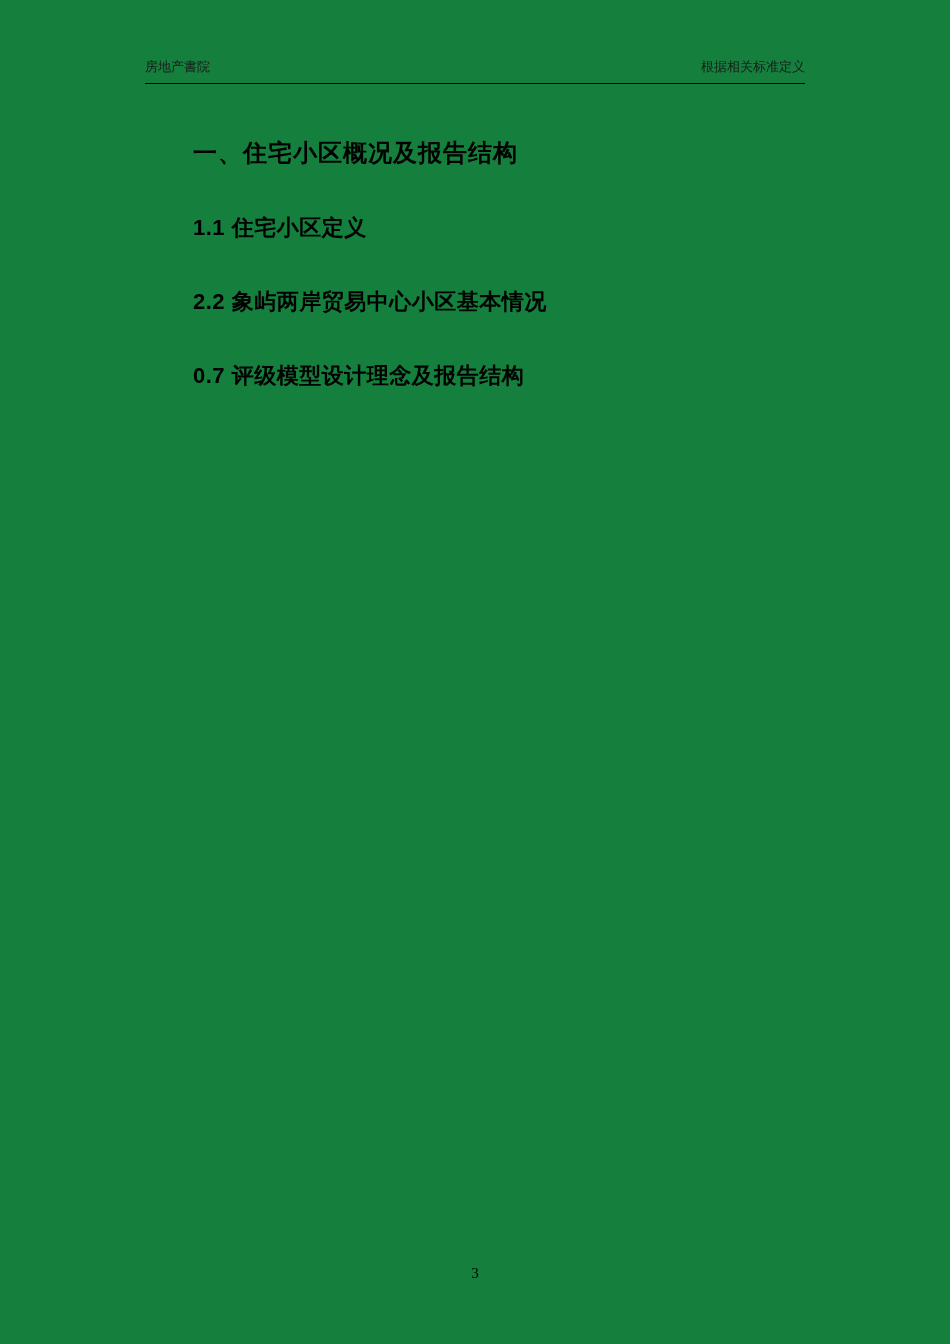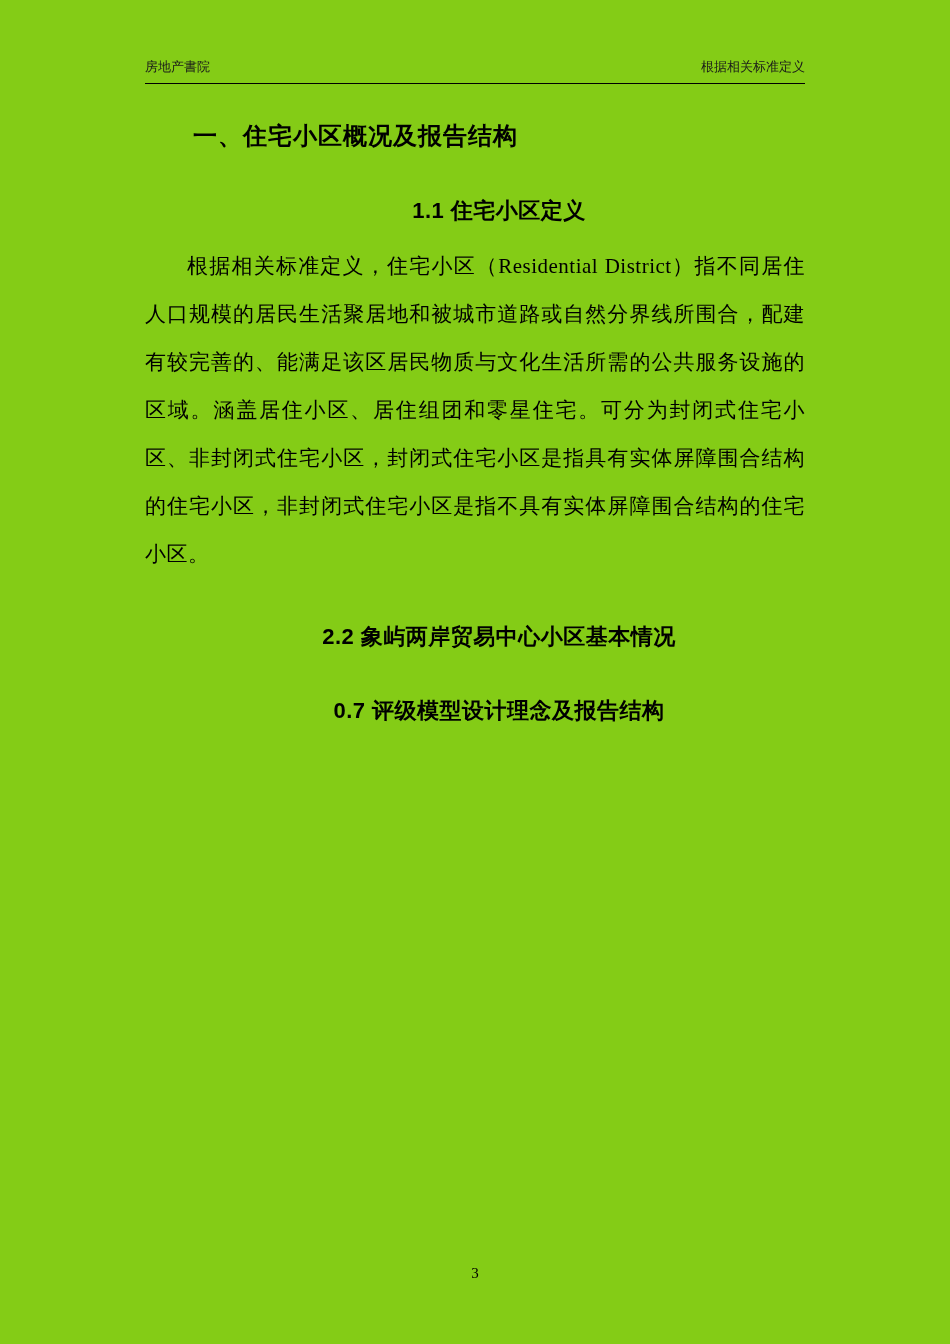--- a/index.html
+++ b/index.html
@@ -7,49 +7,48 @@
   body {
     width: 950px;
     height: 1344px;
     font-family: "Liberation Serif", "DejaVu Serif", serif;
     color: #000;
   }
   .page {
     position: relative;
     width: 950px;
     height: 1344px;
-    background: #84cc16;
+    background: #15803d;
     padding: 58px 145px 0 145px;
   }
   .doc-header {
     display: flex;
     justify-content: space-between;
     align-items: flex-end;
     font-size: 13px;
     font-family: "Liberation Sans", "DejaVu Sans", sans-serif;
     color: #1a1a1a;
   }
   .header-rule {
     border-bottom: 1.5px solid #000;
     margin-top: 7px;
   }
   .doc-title {
-    margin: 36px 0 0 48px;
+    margin: 53px 0 0 48px;
     font-size: 24px;
     font-weight: 700;
     font-family: "Liberation Sans", "DejaVu Sans", sans-serif;
     letter-spacing: 1px;
   }
   .sec-heading {
     margin: 44px 0 0 48px;
     font-size: 22px;
     font-weight: 700;
     font-family: "Liberation Sans", "DejaVu Sans", sans-serif;
     letter-spacing: 0.5px;
-    text-align: center;
   }
   .body-para {
     margin-top: 16px;
     font-size: 21px;
     line-height: 48px;
     text-align: justify;
     text-align-last: left;
     text-indent: 2em;
     letter-spacing: 0.5px;
     word-break: break-all;
@@ -74,21 +73,20 @@
   </header>
 
   <div class="header-rule"></div>
 
   <main>
 
     <h1 class="doc-title">一、住宅小区概况及报告结构</h1>
 
     <section>
       <h2 class="sec-heading">1.1 住宅小区定义</h2>
-      <p class="body-para">根据相关标准定义，住宅小区（Residential District）指不同居住人口规模的居民生活聚居地和被城市道路或自然分界线所围合，配建有较完善的、能满足该区居民物质与文化生活所需的公共服务设施的区域。涵盖居住小区、居住组团和零星住宅。可分为封闭式住宅小区、非封闭式住宅小区，封闭式住宅小区是指具有实体屏障围合结构的住宅小区，非封闭式住宅小区是指不具有实体屏障围合结构的住宅小区。</p>
     </section>
 
     <section>
       <h2 class="sec-heading">2.2 象屿两岸贸易中心小区基本情况</h2>
     </section>
 
     <section>
       <h2 class="sec-heading">0.7 评级模型设计理念及报告结构</h2>
     </section>
 

